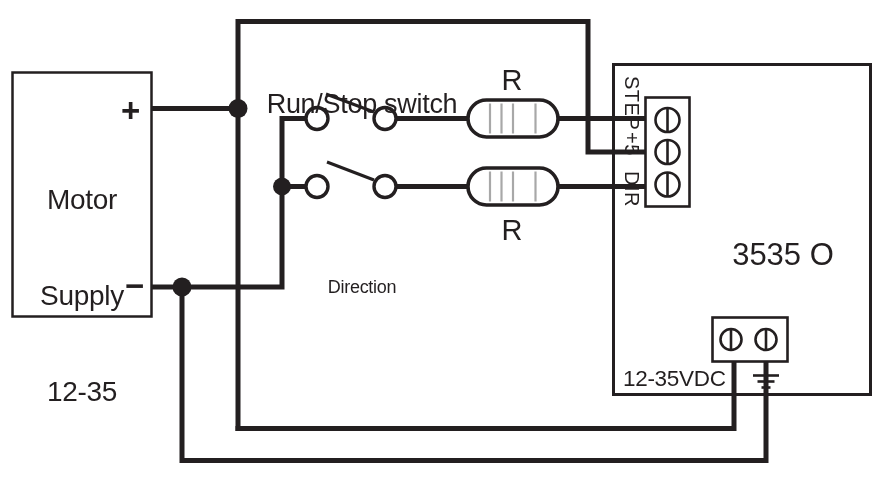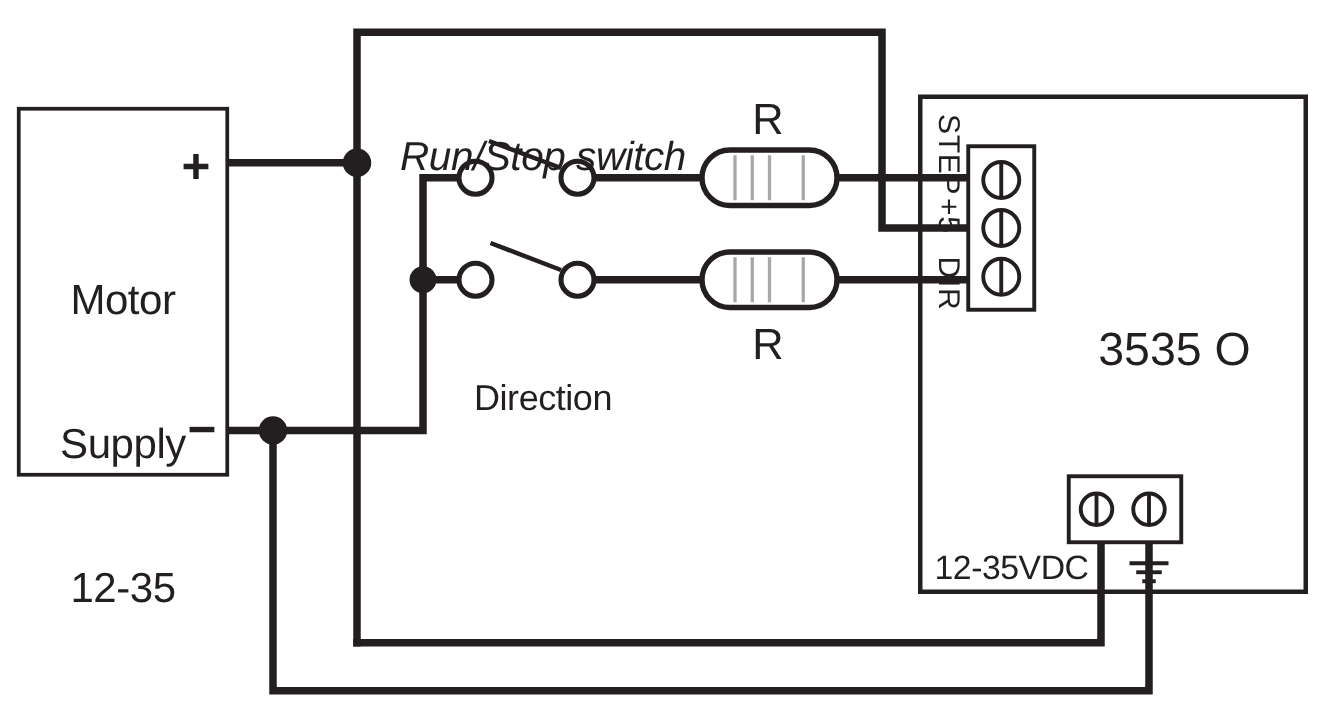--- a/index.html
+++ b/index.html
@@ -6,26 +6,26 @@
   #stage{
     position:relative;width:883px;height:478px;background:#fff;overflow:hidden;
     font-family:"Liberation Sans",sans-serif;color:#231f20;
   }
   #schematic{position:absolute;left:0;top:0;}
   .lbl{position:absolute;white-space:pre;color:#231f20;}
   .center{text-align:center;}
   .ps-text{left:12px;top:120px;width:140px;font-size:28px;line-height:32px;letter-spacing:-0.3px;}
   .plus{left:121px;top:94px;font-size:33px;font-weight:bold;line-height:33px;}
   .minus{left:125px;top:269px;font-size:33px;font-weight:bold;line-height:33px;}
-  .runstop{left:252px;top:33px;width:220px;font-size:27px;line-height:28.5px;letter-spacing:-0.3px;font-style:italic;}
-  .direction{left:272px;top:195px;width:180px;font-size:24px;line-height:28.5px;letter-spacing:-0.3px;}
+  .runstop{left:252px;top:33px;width:220px;font-size:27px;line-height:28.5px;letter-spacing:-0.3px;}
+  .direction{left:272px;top:216px;width:180px;font-size:18px;line-height:28.5px;letter-spacing:-0.3px;}
   .rlab{width:30px;font-size:29px;line-height:29px;}
   .r1{left:497px;top:66px;}
   .r2{left:497px;top:216px;}
-  .drivename{left:687px;top:148px;width:192px;font-size:31px;line-height:34px;}
+  .drivename{left:687px;top:170px;width:192px;font-size:31px;line-height:34px;}
   .vdc{left:623px;top:367px;font-size:22.5px;line-height:23px;letter-spacing:-0.3px;text-align:center;}
   .vert{writing-mode:vertical-rl;text-orientation:mixed;font-size:20px;line-height:24px;letter-spacing:0.5px;}
   .vstep{left:620px;top:76px;}
   .vplus5{left:620px;top:132px;}
   .vdir{left:620px;top:171px;}
 </style>
 </head>
 <body>
 
 <div id="stage">

